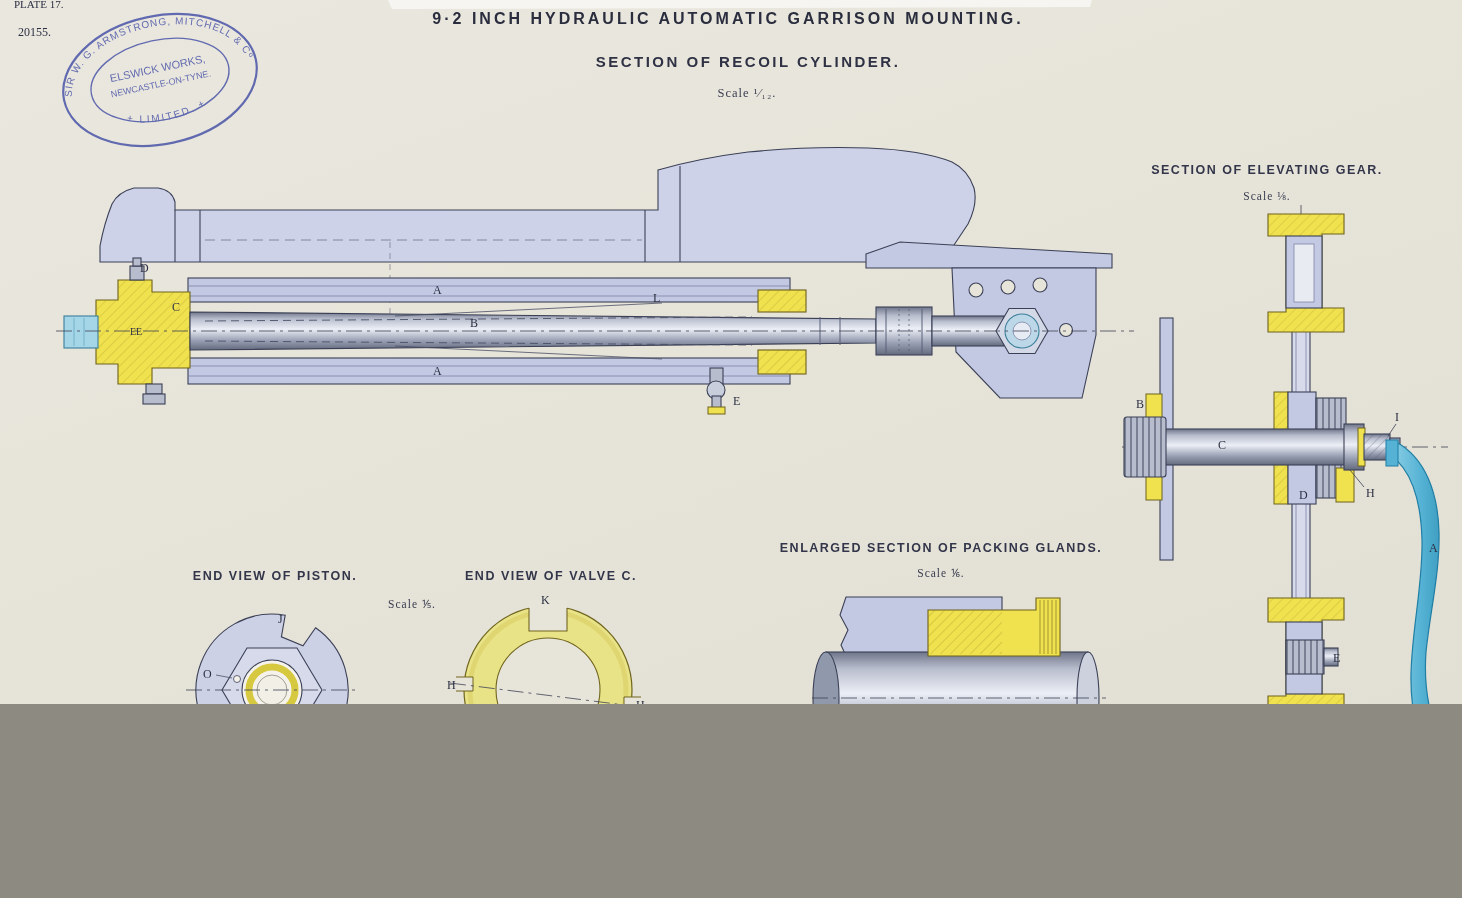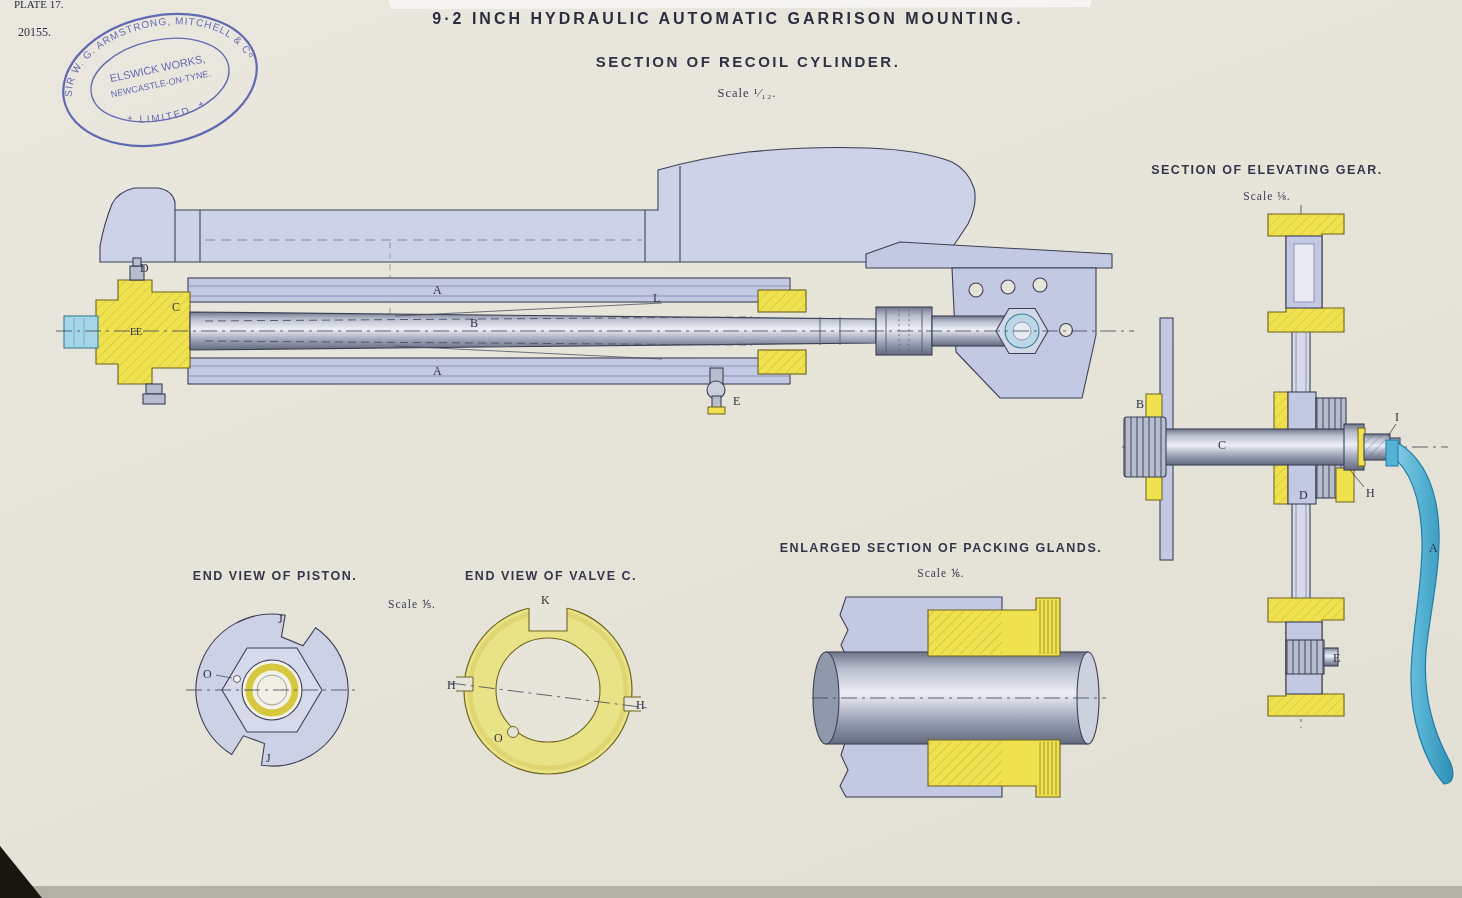--- a/index.html
+++ b/index.html
@@ -1,17 +1,17 @@
 <!DOCTYPE html>
 <html><head>
 <meta charset="utf-8">
 <style>
   html,body{margin:0;padding:0;background:#8d8a82;}
   .sheet{
-    position:relative;width:1462px;height:898px;overflow:hidden;
+    position:relative;width:1462px;height:704px;overflow:hidden;
     background:linear-gradient(160deg,#eae7df 0%,#e7e4da 40%,#e2dfd4 100%);
     font-family:"Liberation Sans",sans-serif;
     text-decoration:underline;
   }
   svg text{user-select:none;}
   .t-main{font-family:"Liberation Sans",sans-serif;font-weight:bold;fill:#2a2d3e;letter-spacing:3px;}
   .t-sub{font-family:"Liberation Sans",sans-serif;font-weight:bold;fill:#2f3244;letter-spacing:2.5px;}
   .t-view{font-family:"Liberation Sans",sans-serif;font-weight:bold;fill:#33364a;letter-spacing:1.5px;}
   .t-scale{font-family:"Liberation Serif",serif;fill:#3a3d50;letter-spacing:1px;}
   .t-label{font-family:"Liberation Serif",serif;fill:#2b2f42;}

